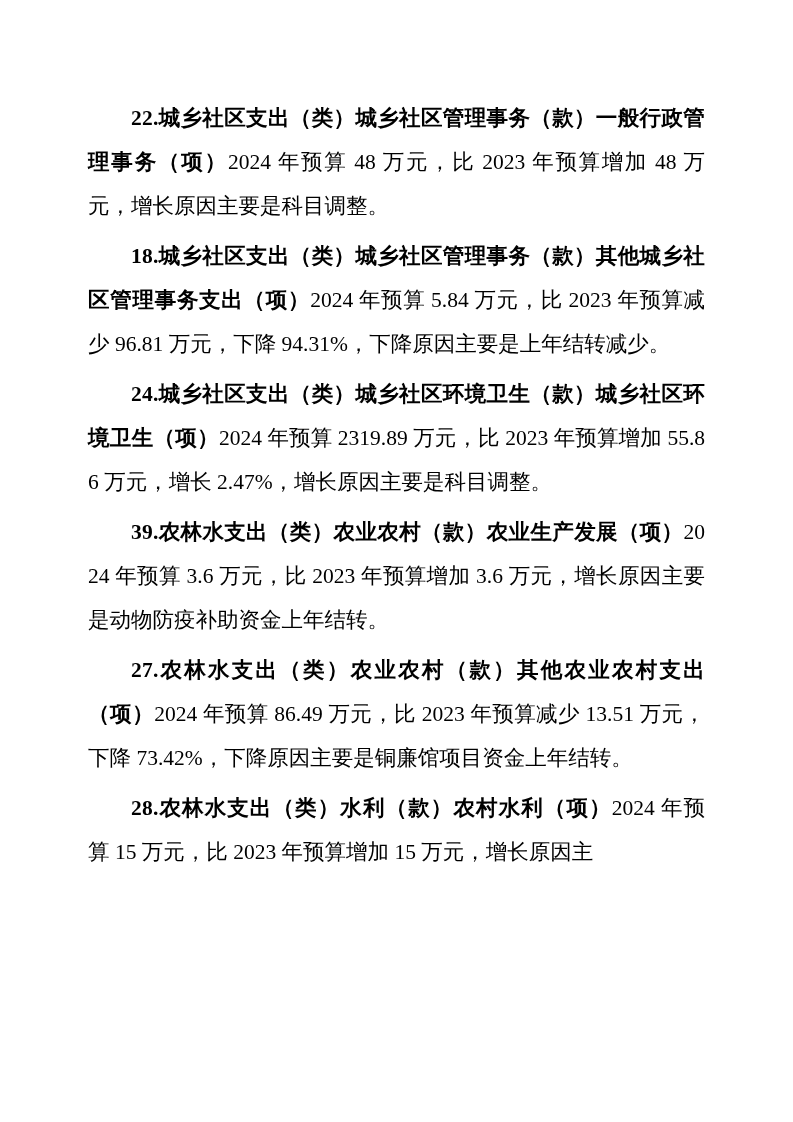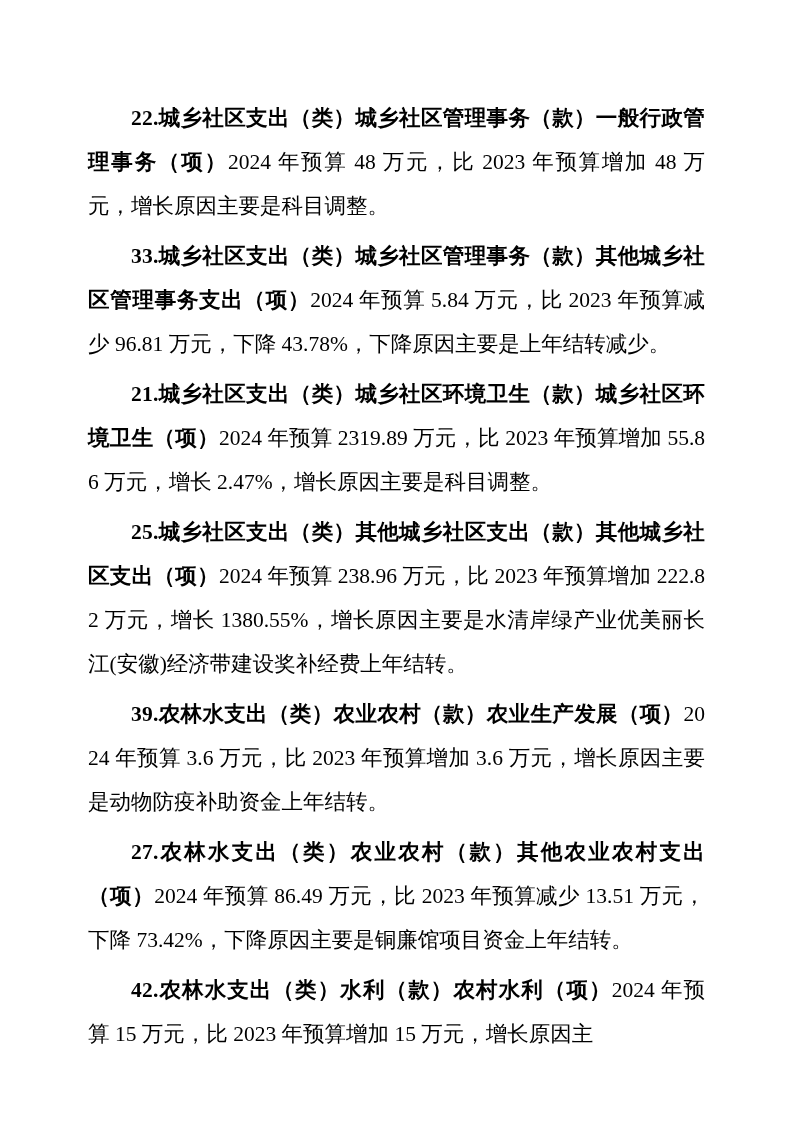--- a/index.html
+++ b/index.html
@@ -47,37 +47,34 @@
 <body>
 
 <div class="page">
   <div class="doc-body">
 
     <p class="para">
       <span class="lead">22.城乡社区支出（类）城乡社区管理事务（款）一般行政管理事务（项）</span><span class="rest">2024 年预算 48 万元，比 2023 年预算增加 48 万元，增长原因主要是科目调整。</span>
     </p>
 
     <p class="para">
-      <span class="lead">33.城乡社区支出（类）城乡社区管理事务（款）其他城乡社区管理事务支出（项）</span><span class="rest">2024 年预算 5.84 万元，比 2023 年预算减少 96.81 万元，下降 43.78%，下降原因主要是上年结转减少。</span>
+      <span class="lead">18.城乡社区支出（类）城乡社区管理事务（款）其他城乡社区管理事务支出（项）</span><span class="rest">2024 年预算 5.84 万元，比 2023 年预算减少 96.81 万元，下降 94.31%，下降原因主要是上年结转减少。</span>
     </p>
 
     <p class="para">
-      <span class="lead">21.城乡社区支出（类）城乡社区环境卫生（款）城乡社区环境卫生（项）</span><span class="rest">2024 年预算 2319.89 万元，比 2023 年预算增加 55.86 万元，增长 2.47%，增长原因主要是科目调整。</span>
+      <span class="lead">24.城乡社区支出（类）城乡社区环境卫生（款）城乡社区环境卫生（项）</span><span class="rest">2024 年预算 2319.89 万元，比 2023 年预算增加 55.86 万元，增长 2.47%，增长原因主要是科目调整。</span>
     </p>
 
-    <p class="para">
-      <span class="lead">25.城乡社区支出（类）其他城乡社区支出（款）其他城乡社区支出（项）</span><span class="rest">2024 年预算 238.96 万元，比 2023 年预算增加 222.82 万元，增长 1380.55%，增长原因主要是水清岸绿产业优美丽长江(安徽)经济带建设奖补经费上年结转。</span>
-    </p>
 
     <p class="para">
       <span class="lead">39.农林水支出（类）农业农村（款）农业生产发展（项）</span><span class="rest">2024 年预算 3.6 万元，比 2023 年预算增加 3.6 万元，增长原因主要是动物防疫补助资金上年结转。</span>
     </p>
 
     <p class="para">
       <span class="lead">27.农林水支出（类）农业农村（款）其他农业农村支出（项）</span><span class="rest">2024 年预算 86.49 万元，比 2023 年预算减少 13.51 万元，下降 73.42%，下降原因主要是铜廉馆项目资金上年结转。</span>
     </p>
 
     <p class="para">
-      <span class="lead">42.农林水支出（类）水利（款）农村水利（项）</span><span class="rest">2024 年预算 15 万元，比 2023 年预算增加 15 万元，增长原因主</span>
+      <span class="lead">28.农林水支出（类）水利（款）农村水利（项）</span><span class="rest">2024 年预算 15 万元，比 2023 年预算增加 15 万元，增长原因主</span>
     </p>
 
   </div>
 </div>
 
 </body></html>

